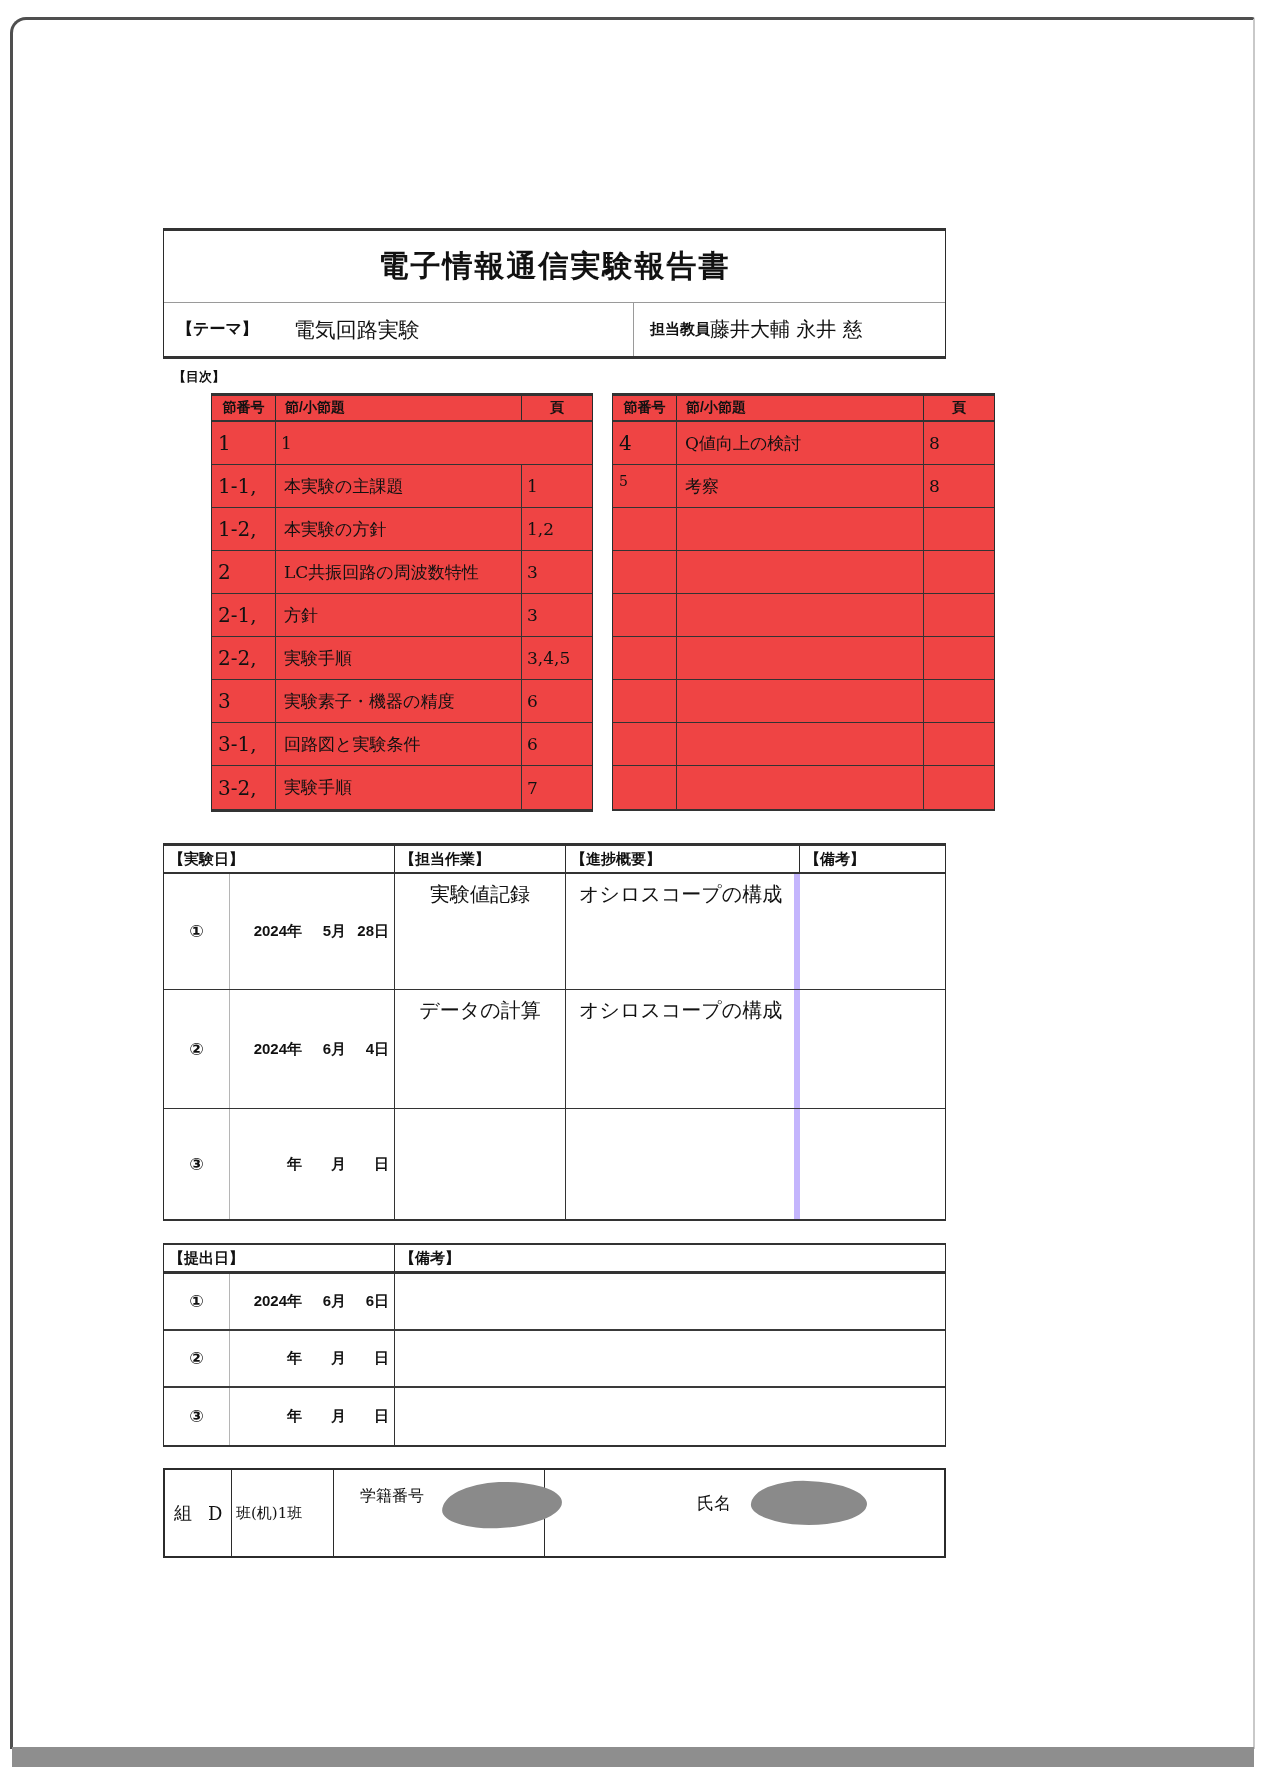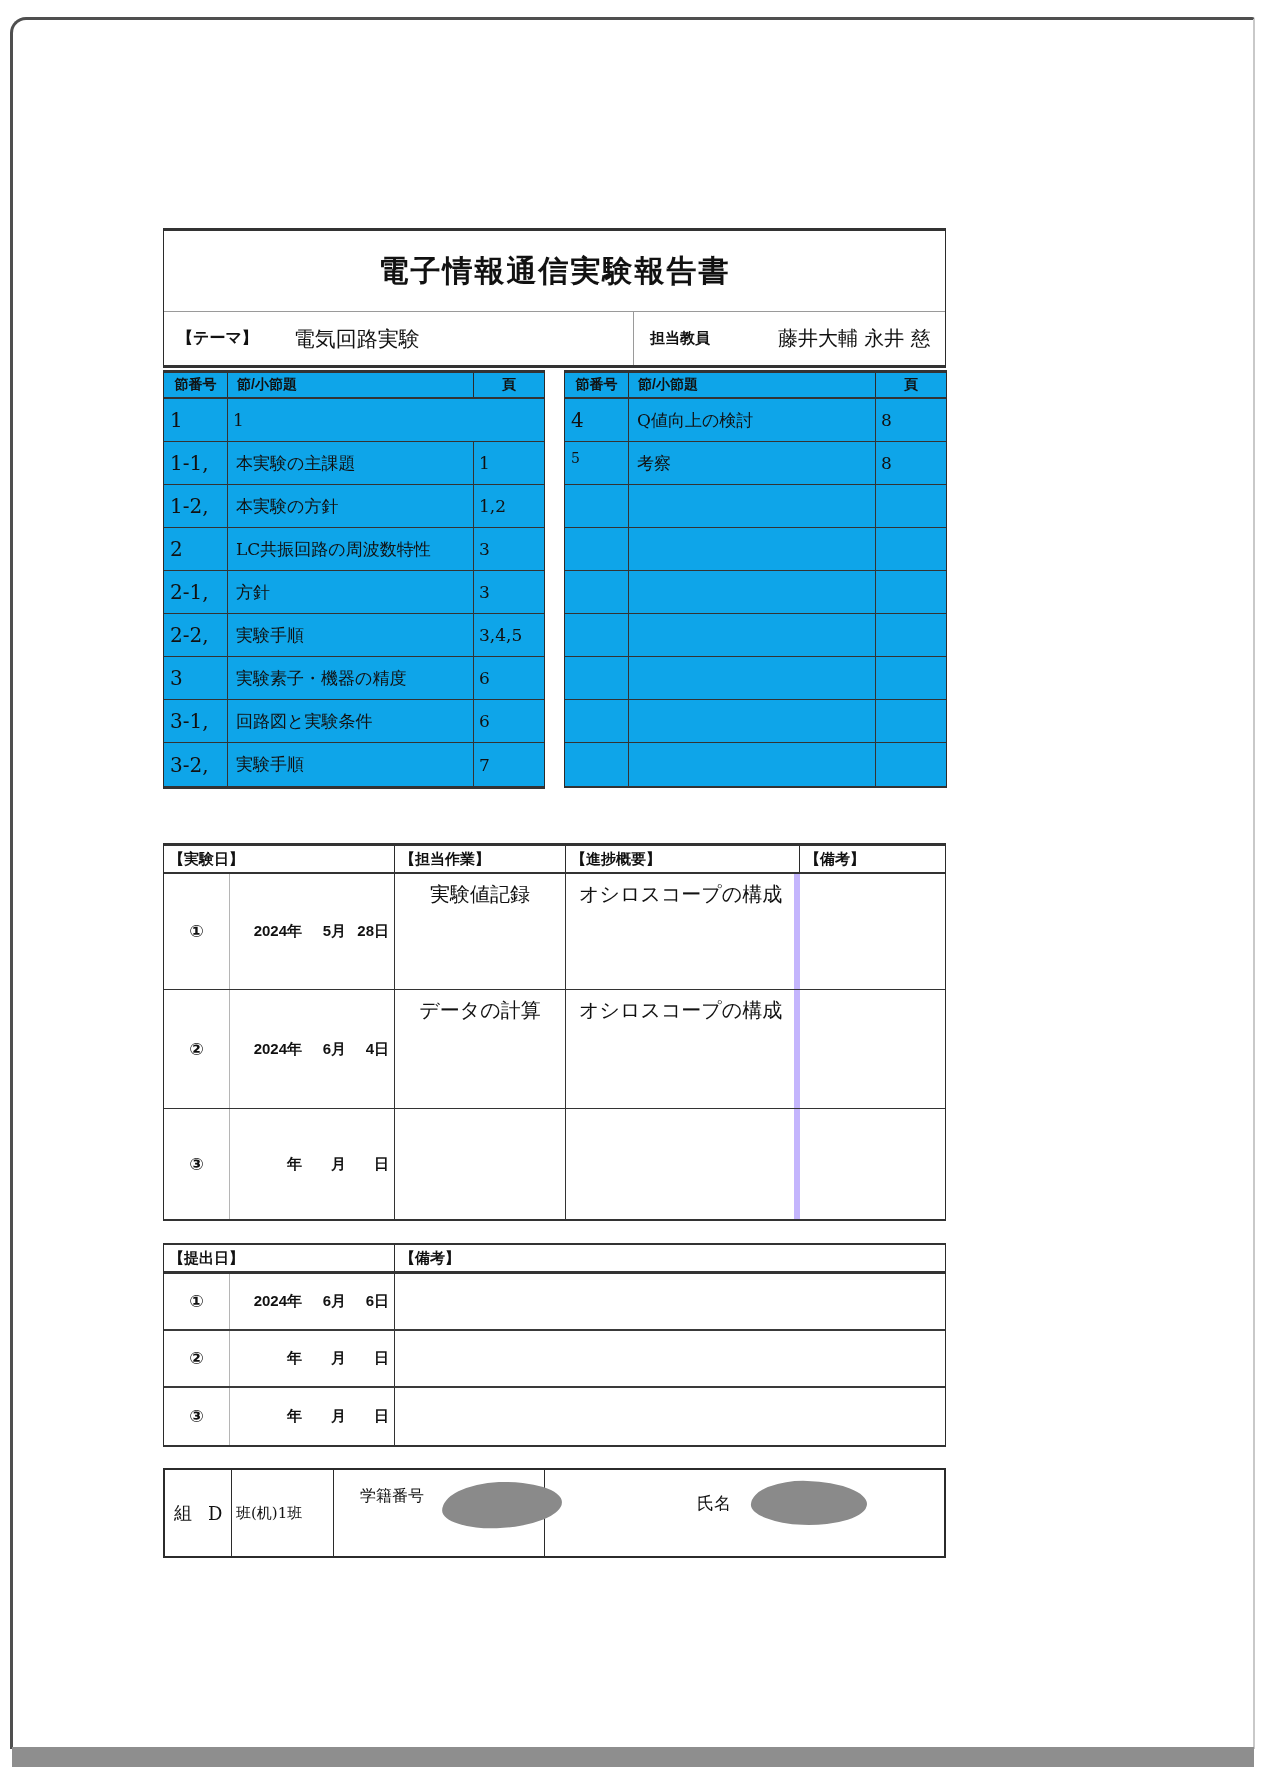--- a/index.html
+++ b/index.html
@@ -23,35 +23,35 @@
     position:absolute; left:12px; right:13px; bottom:0; height:20px;
     background:#8e8e8e;
   }
 
   
   .header-table {
     position:absolute; left:163px; top:228px; width:783px;
     border:1px solid #2b2b2b; border-top:3px solid #333; border-bottom:3px solid #333;
     background:#fff;
   }
-  .title-row { height:81px; border-bottom:1px solid #9a9a9a; display:flex; align-items:center; justify-content:center; }
+  .title-row { height:72px; border-bottom:1px solid #9a9a9a; display:flex; align-items:center; justify-content:center; }
   .doc-title { font-weight:700; font-size:30px; letter-spacing:2px; }
   .theme-row { height:53px; display:grid; grid-template-columns:470px 1fr; }
   .theme-cell { display:flex; align-items:center; border-right:1px solid #9a9a9a; }
   .theme-label { font-weight:700; font-size:16px; padding-left:6px; }
   .theme-value { font-size:21px; margin-left:36px; }
   .teacher-cell { display:flex; align-items:center; }
   .teacher-label { font-size:15px; font-weight:600; padding-left:9px; }
-  .teacher-value { font-size:20px; margin-left:68px; }
+  .teacher-value { font-size:20px; }
 
   
   .toc-label { position:absolute; left:166px; top:368px; font-weight:700; font-size:13px; }
   .toc-table {
-    position:absolute; top:370px; width:382px; background:#0ea5e9;
-    border:1px solid #2b2b2b; border-top:3px solid #333;
+    position:absolute; top:393px; width:382px; background:#ef4444;
+    border:1px solid #2b2b2b; border-top:3px solid #333;margin-left:48px;
   }
   .toc-left  { left:163px; border-bottom:3px solid #333; }
   .toc-right { left:564px; width:383px; border-bottom:2px solid #333; }
   .toc-hrow {
     display:grid; grid-template-columns:64px 1fr 70px; height:26px;
     border-bottom:2px solid #333;
     font-family:"Liberation Sans","DejaVu Sans",sans-serif; font-weight:700; font-size:14px;
   }
   .toc-hnum { display:flex; align-items:center; justify-content:center; border-right:1px solid #2b2b2b; }
   .toc-htitle { display:flex; align-items:center; padding-left:9px; border-right:1px solid #2b2b2b; }

